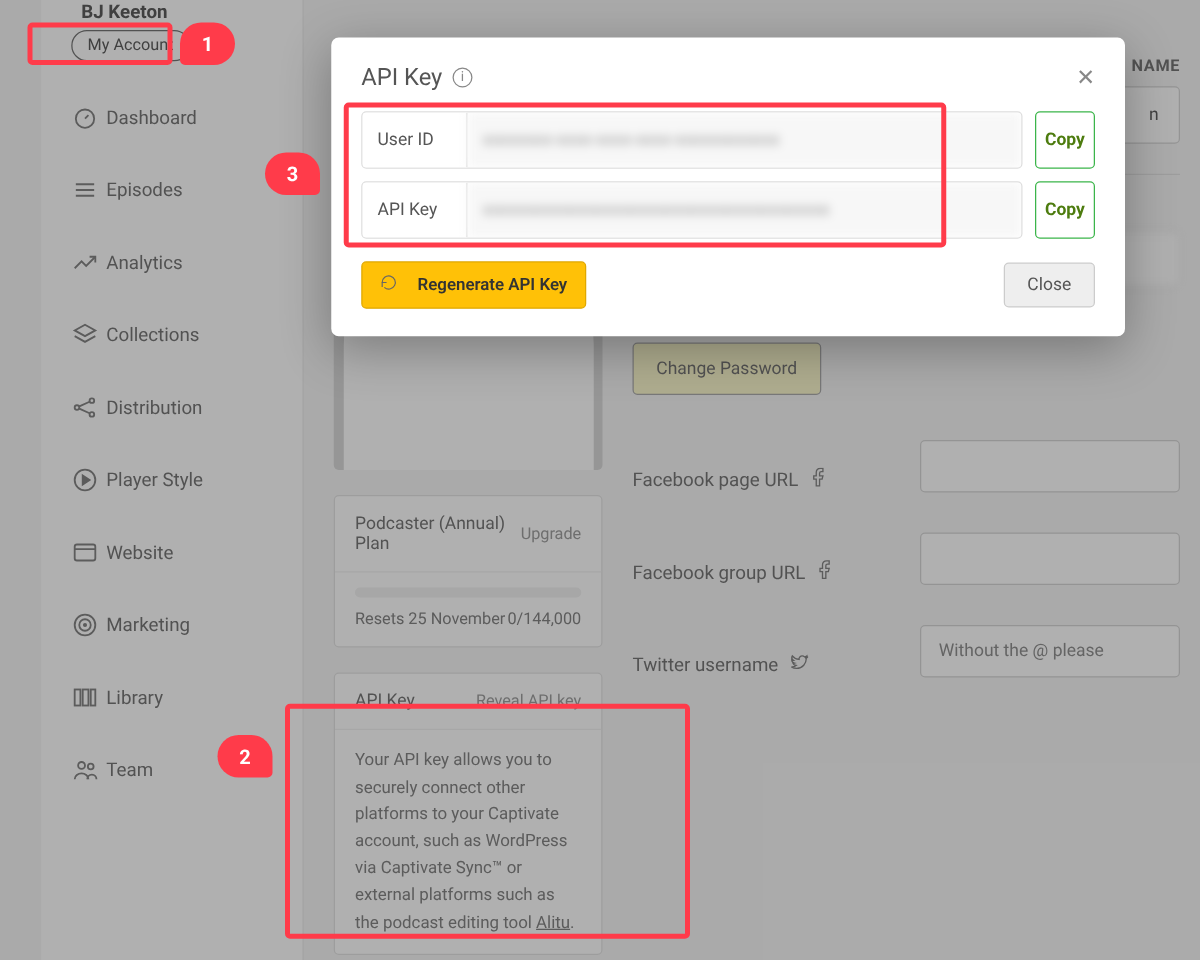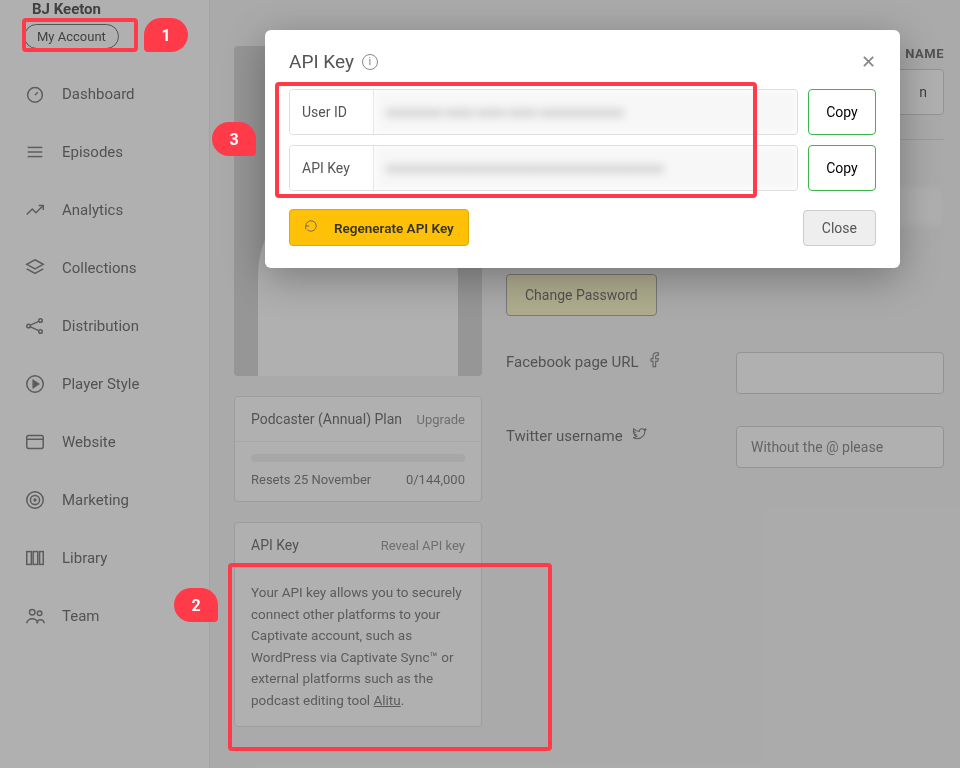--- a/index.html
+++ b/index.html
@@ -1,64 +1,64 @@
 <!DOCTYPE html>
 <html><head>
 <meta charset="utf-8">
 <style>
   * { box-sizing: border-box; margin: 0; padding: 0; font-family: -apple-system, BlinkMacSystemFont, "Segoe UI", Roboto, sans-serif; }
   body { background: #f5f5f5; width: 960px; height: 768px; overflow: hidden; position: relative; }
-  .app { display: flex; height: 100%; }
+  .app { display: flex; height: 100%; margin-left: 33px; }
   .sidebar { width: 210px; background: #fff; border-right: 1px solid #e5e5e5; display: flex; flex-direction: column; }
   .sb-header { padding: 0 24px 16px 24px; }
   .user-name { font-weight: 700; color: #333; font-size: 15px; margin-bottom: 6px; padding-left: 8px; }
   .my-account-btn { border: 1px solid #555; border-radius: 16px; padding: 4px 12px; font-size: 13px; background: #fff; cursor: pointer; color: #333; display: inline-block; }
   .sb-nav { display: flex; flex-direction: column; gap: 0; }
-  .sb-item { display: flex; align-items: center; gap: 16px; padding: 18px 24px; color: #555; font-size: 15px; cursor: pointer; }
+  .sb-item { display: flex; align-items: center; gap: 6px; padding: 18px 24px; color: #555; font-size: 15px; cursor: pointer; }
   .sb-item .icon { width: 22px; height: 22px; display: flex; align-items: center; justify-content: center; }
   .main { flex: 1; padding: 0; overflow: hidden; position: relative; }
   .content-cols { display: flex; gap: 24px; padding: 0 16px 0 24px; }
   .col-left { width: 320px; display: flex; flex-direction: column; gap: 20px; }
   .avatar-box { background: #cfcfcf; border-radius: 4px; height: 330px; display: flex; align-items: flex-end; justify-content: center; margin-top: 46px; }
   .avatar-shape { width: 200px; height: 200px; background: #fff; border-radius: 100px 100px 0 0; position: relative; }
   .avatar-shape::before { content: ""; position: absolute; width: 130px; height: 130px; background: #cfcfcf; border-radius: 50%; top: -90px; left: 35px; }
   .card { border: 1px solid #ddd; border-radius: 4px; background: #fff; }
   .card-header { display: flex; justify-content: space-between; align-items: center; padding: 14px 16px; border-bottom: 1px solid #eee; font-size: 14px; color: #555; }
   .card-body { padding: 14px 16px; color: #666; font-size: 13.5px; line-height: 1.6; }
   .link-muted { color: #888; font-size: 13px; cursor: pointer; }
   .plan-progress { height: 8px; background: #eee; margin: 0 16px 10px 16px; border-radius: 4px; }
   .plan-footer { display: flex; justify-content: space-between; padding: 0 16px 14px 16px; font-size: 13px; color: #666; }
   .col-right { flex: 1; display: flex; flex-direction: column; gap: 20px; padding-top: 46px; }
   .section-label { font-size: 13px; font-weight: 700; letter-spacing: 0.5px; color: #555; display: flex; align-items: center; gap: 6px; }
   .big-input { border: 1px solid #ccc; border-radius: 4px; padding: 14px 16px; font-size: 14px; color: #333; width: 100%; background: #fff; }
   .blur-text { filter: blur(4px); color: #999; user-select: none; }
   .btn-outline { border: 1px solid #999; border-radius: 4px; padding: 12px 18px; background: #fef9c3; font-size: 14px; color: #555; cursor: pointer; }
   .social-header { background: #f2f2f2; padding: 14px 16px; font-size: 14px; color: #555; }
-  .social-row { display: flex; align-items: flex-start; gap: 20px; padding: 16px 0; }
+  .social-row { display: flex; align-items: flex-end; gap: 20px; padding: 16px 0; }
   .social-label { width: 210px; font-size: 15px; color: #555; display: flex; align-items: center; gap: 8px; }
   .social-input { flex: 1; border: 1px solid #ccc; border-radius: 4px; padding: 12px 14px; font-size: 14px; color: #999; }
   .underline { text-decoration: underline; }
 
   
   .callout-box { position: absolute; border: 4px solid #ff3b4a; border-radius: 4px; pointer-events: none; }
   .callout-badge { position: absolute; background: #ff3b4a; color: #fff; font-weight: bold; font-size: 16px; width: 44px; height: 34px; display: flex; align-items: center; justify-content: center; border-radius: 17px 17px 17px 4px; }
   .callout-badge.l { border-radius: 17px 17px 17px 4px; }
   .callout-badge.r { border-radius: 17px 17px 4px 17px; }
 
   
   .overlay { position: absolute; inset: 0; background: rgba(80,80,80,0.45); }
   .modal { position: absolute; top: 30px; left: 265px; right: 60px; background: #fff; border-radius: 6px; box-shadow: 0 10px 40px rgba(0,0,0,0.3); padding: 20px 24px 22px 24px; }
   .modal-title-row { display: flex; justify-content: space-between; align-items: center; margin-bottom: 16px; }
   .modal-title { font-size: 19px; color: #555; display: flex; align-items: center; gap: 8px; }
   .close-x { font-size: 18px; color: #888; cursor: pointer; }
   .cred-row { display: flex; gap: 10px; margin-bottom: 10px; }
   .cred-box { flex: 1; display: flex; border: 1px solid #ddd; border-radius: 4px; overflow: hidden; align-items: center; }
   .cred-label { width: 84px; padding: 14px 12px; font-size: 14px; color: #555; border-right: 1px solid #ddd; background: #fff; }
   .cred-value { flex: 1; padding: 14px 12px; font-size: 14px; background: #f7f7f7; }
-  .copy-btn { width: 68px; border: 1px solid #3bb54a; color: #000000; background: #fff; border-radius: 4px; font-size: 14px; font-weight: 400; cursor: pointer; }
+  .copy-btn { width: 48px; border: 1px solid #3bb54a; color: #4d7c0f; background: #fff; border-radius: 4px; font-size: 14px; font-weight: 700; cursor: pointer; }
   .modal-actions { display: flex; justify-content: space-between; align-items: center; margin-top: 18px; }
   .btn-yellow { background: #ffc107; border: 1px solid #e0a800; color: #333; border-radius: 4px; padding: 9px 14px; font-size: 13.5px; font-weight: 600; cursor: pointer; display: inline-flex; align-items: center; gap: 16px; }
   .btn-grey { background: #eee; border: 1px solid #ccc; color: #555; border-radius: 4px; padding: 9px 18px; font-size: 14px; cursor: pointer; }
   .info-icon { display:inline-flex; width:16px; height:16px; border:1px solid #888; border-radius:50%; align-items:center; justify-content:center; font-size:11px; color:#888; }
   svg { stroke: #666; fill: none; stroke-width: 1.6; }
 </style>
 </head>
 <body>
 
 <div class="app">
@@ -221,20 +221,29 @@
               <span>YOUR PASSWORD</span> 
               <span class="info-icon">i</span>
             </div>
           <button class="btn-outline" style="margin-top:8px;"><span>Change Password</span></button>
         </div>
 
         <div>
           <div class="social-row">
             <div class="social-label">
                 <span>Facebook page URL</span> 
+                <span><svg width="16" height="16" viewBox="0 0 24 24" fill="#555" stroke="none">
+                    <path d="M13 22v-8h3l1-4h-4V7c0-1 0-2 2-2h2V1h-3c-3 0-5 2-5 5v4H6v4h3v8h4z"></path>
+                  </svg></span>
+              </div>
+            <input class="social-input" placeholder="" style="">
+          </div>
+          <div class="social-row">
+            <div class="social-label">
+                <span>Facebook group URL</span> 
                 <span><svg width="16" height="16" viewBox="0 0 24 24" fill="#555" stroke="none">
                     <path d="M13 22v-8h3l1-4h-4V7c0-1 0-2 2-2h2V1h-3c-3 0-5 2-5 5v4H6v4h3v8h4z"></path>
                   </svg></span>
               </div>
             <input class="social-input" placeholder="" style="">
           </div>
           <div class="social-row">
             <div class="social-label">
                 <span>Twitter username</span> 
                 <span><svg width="16" height="16" viewBox="0 0 24 24" fill="#555" stroke="none">

